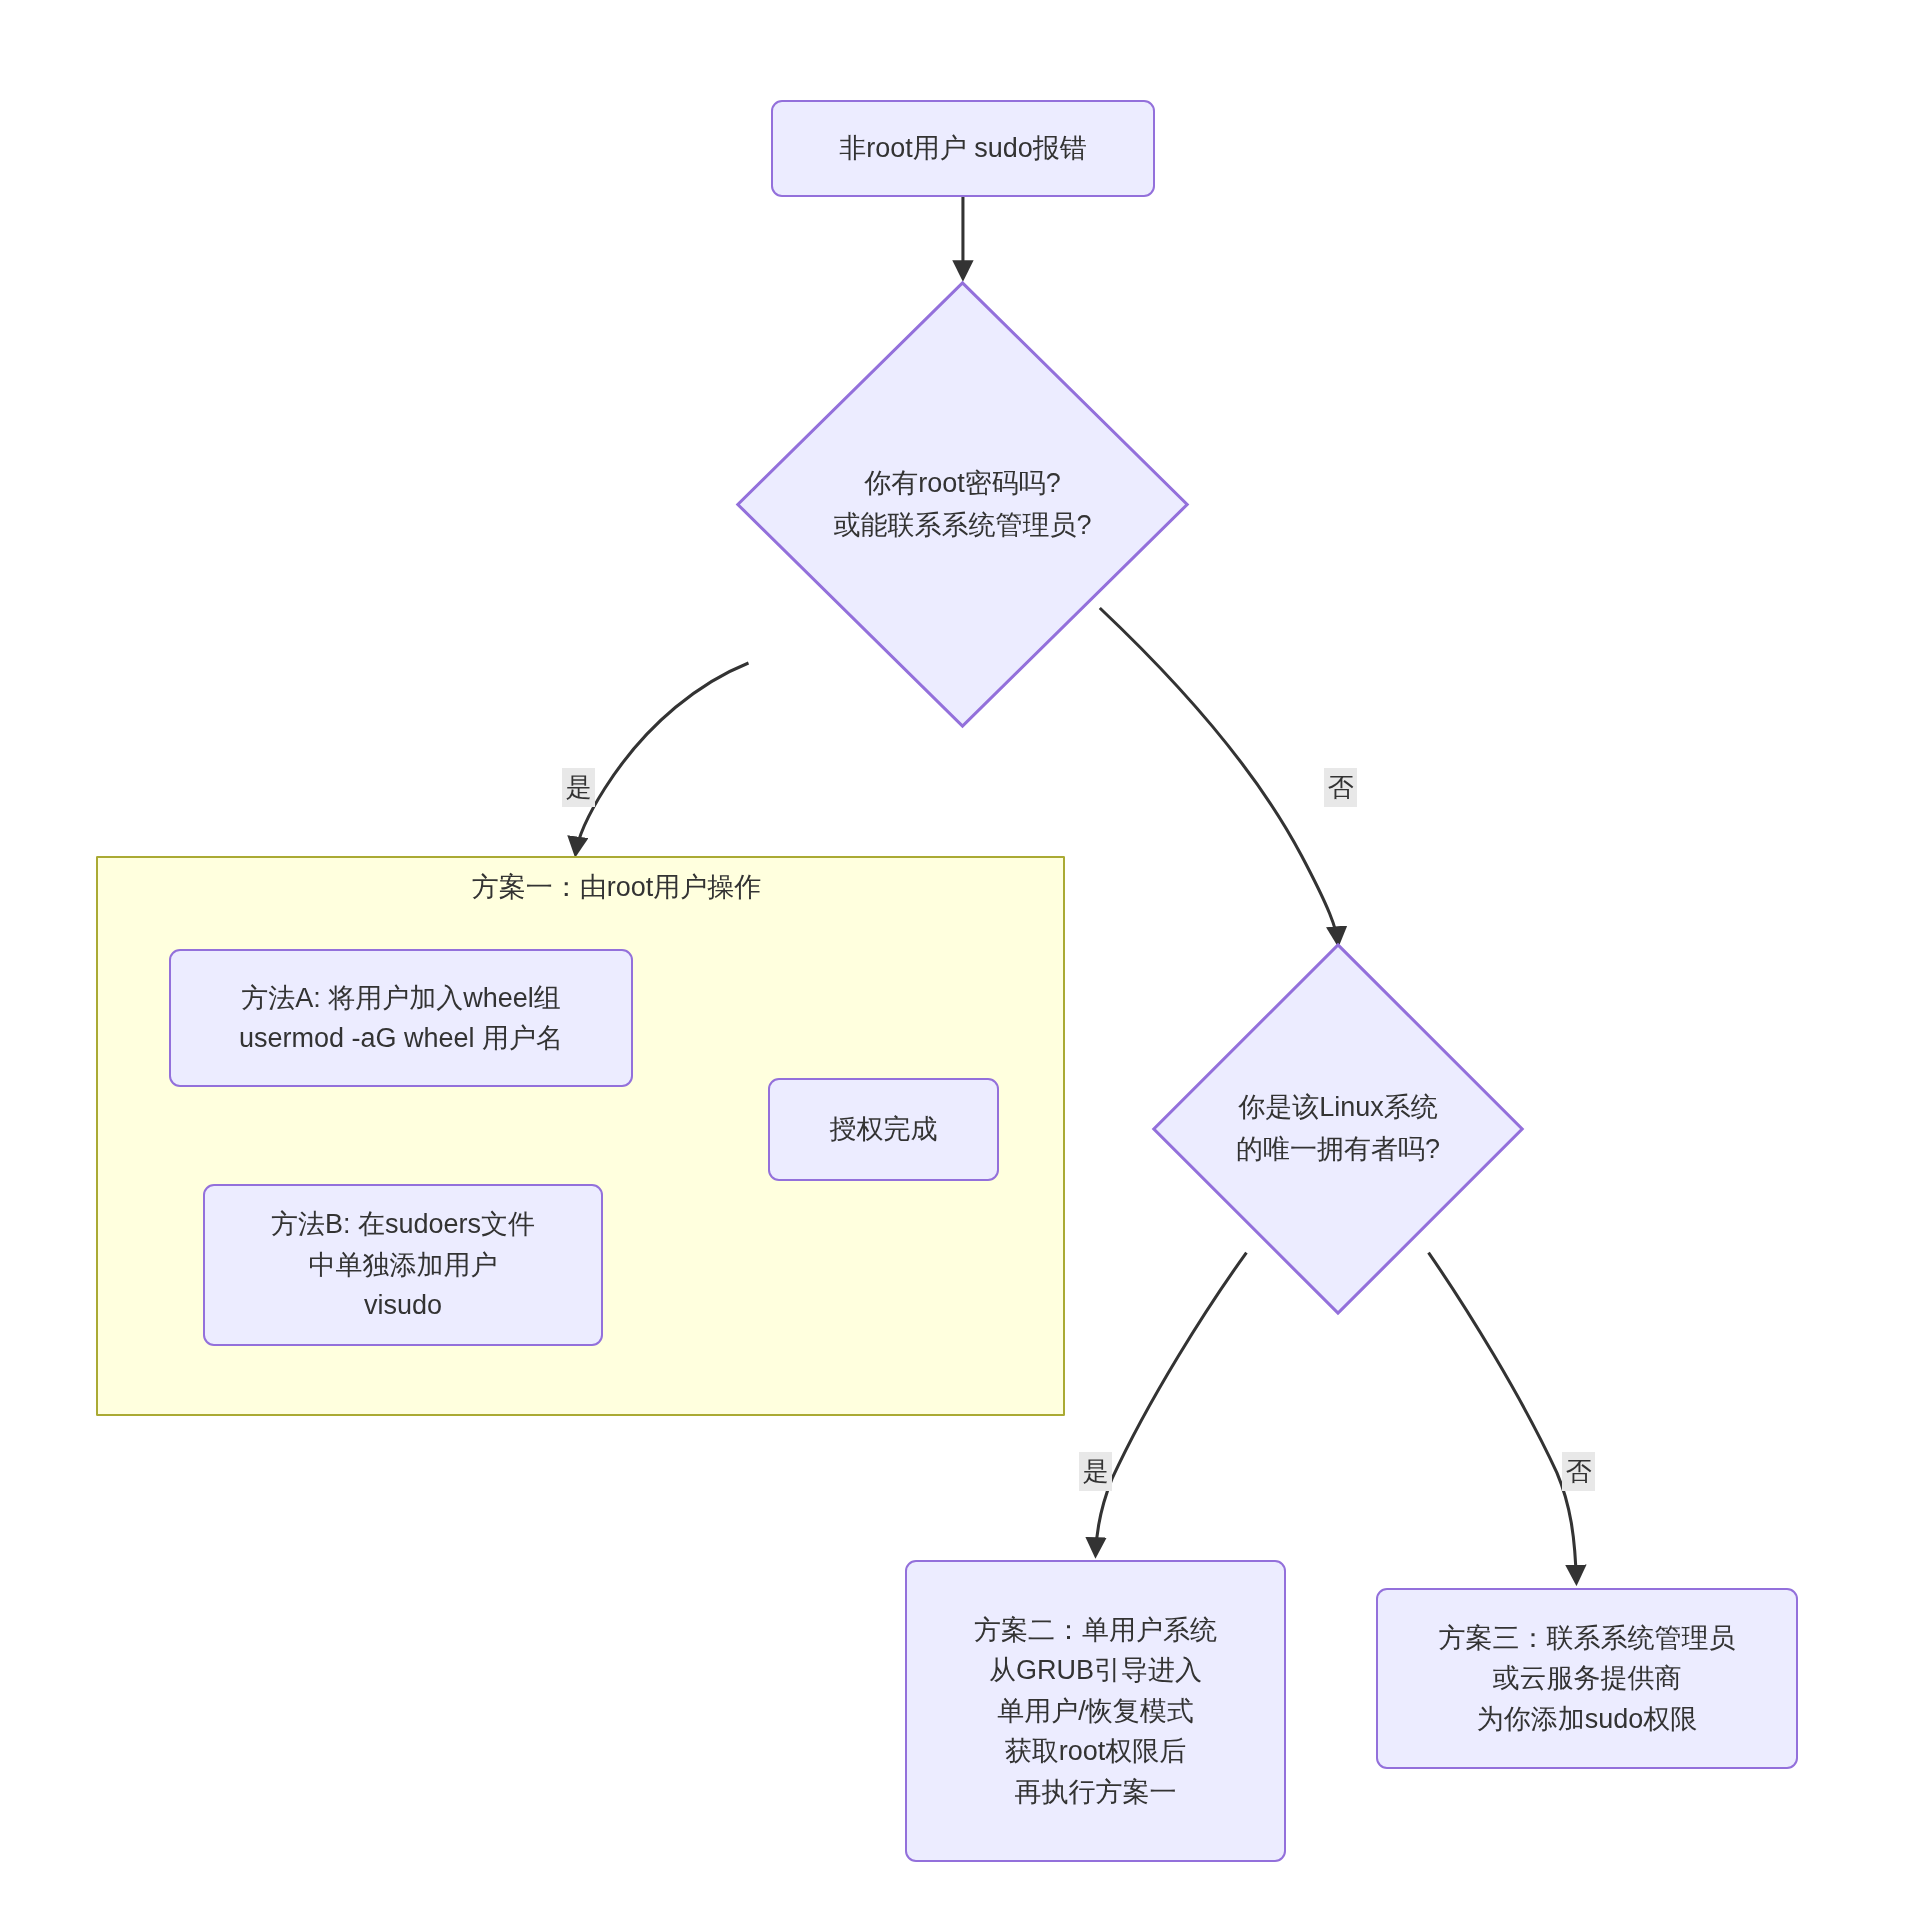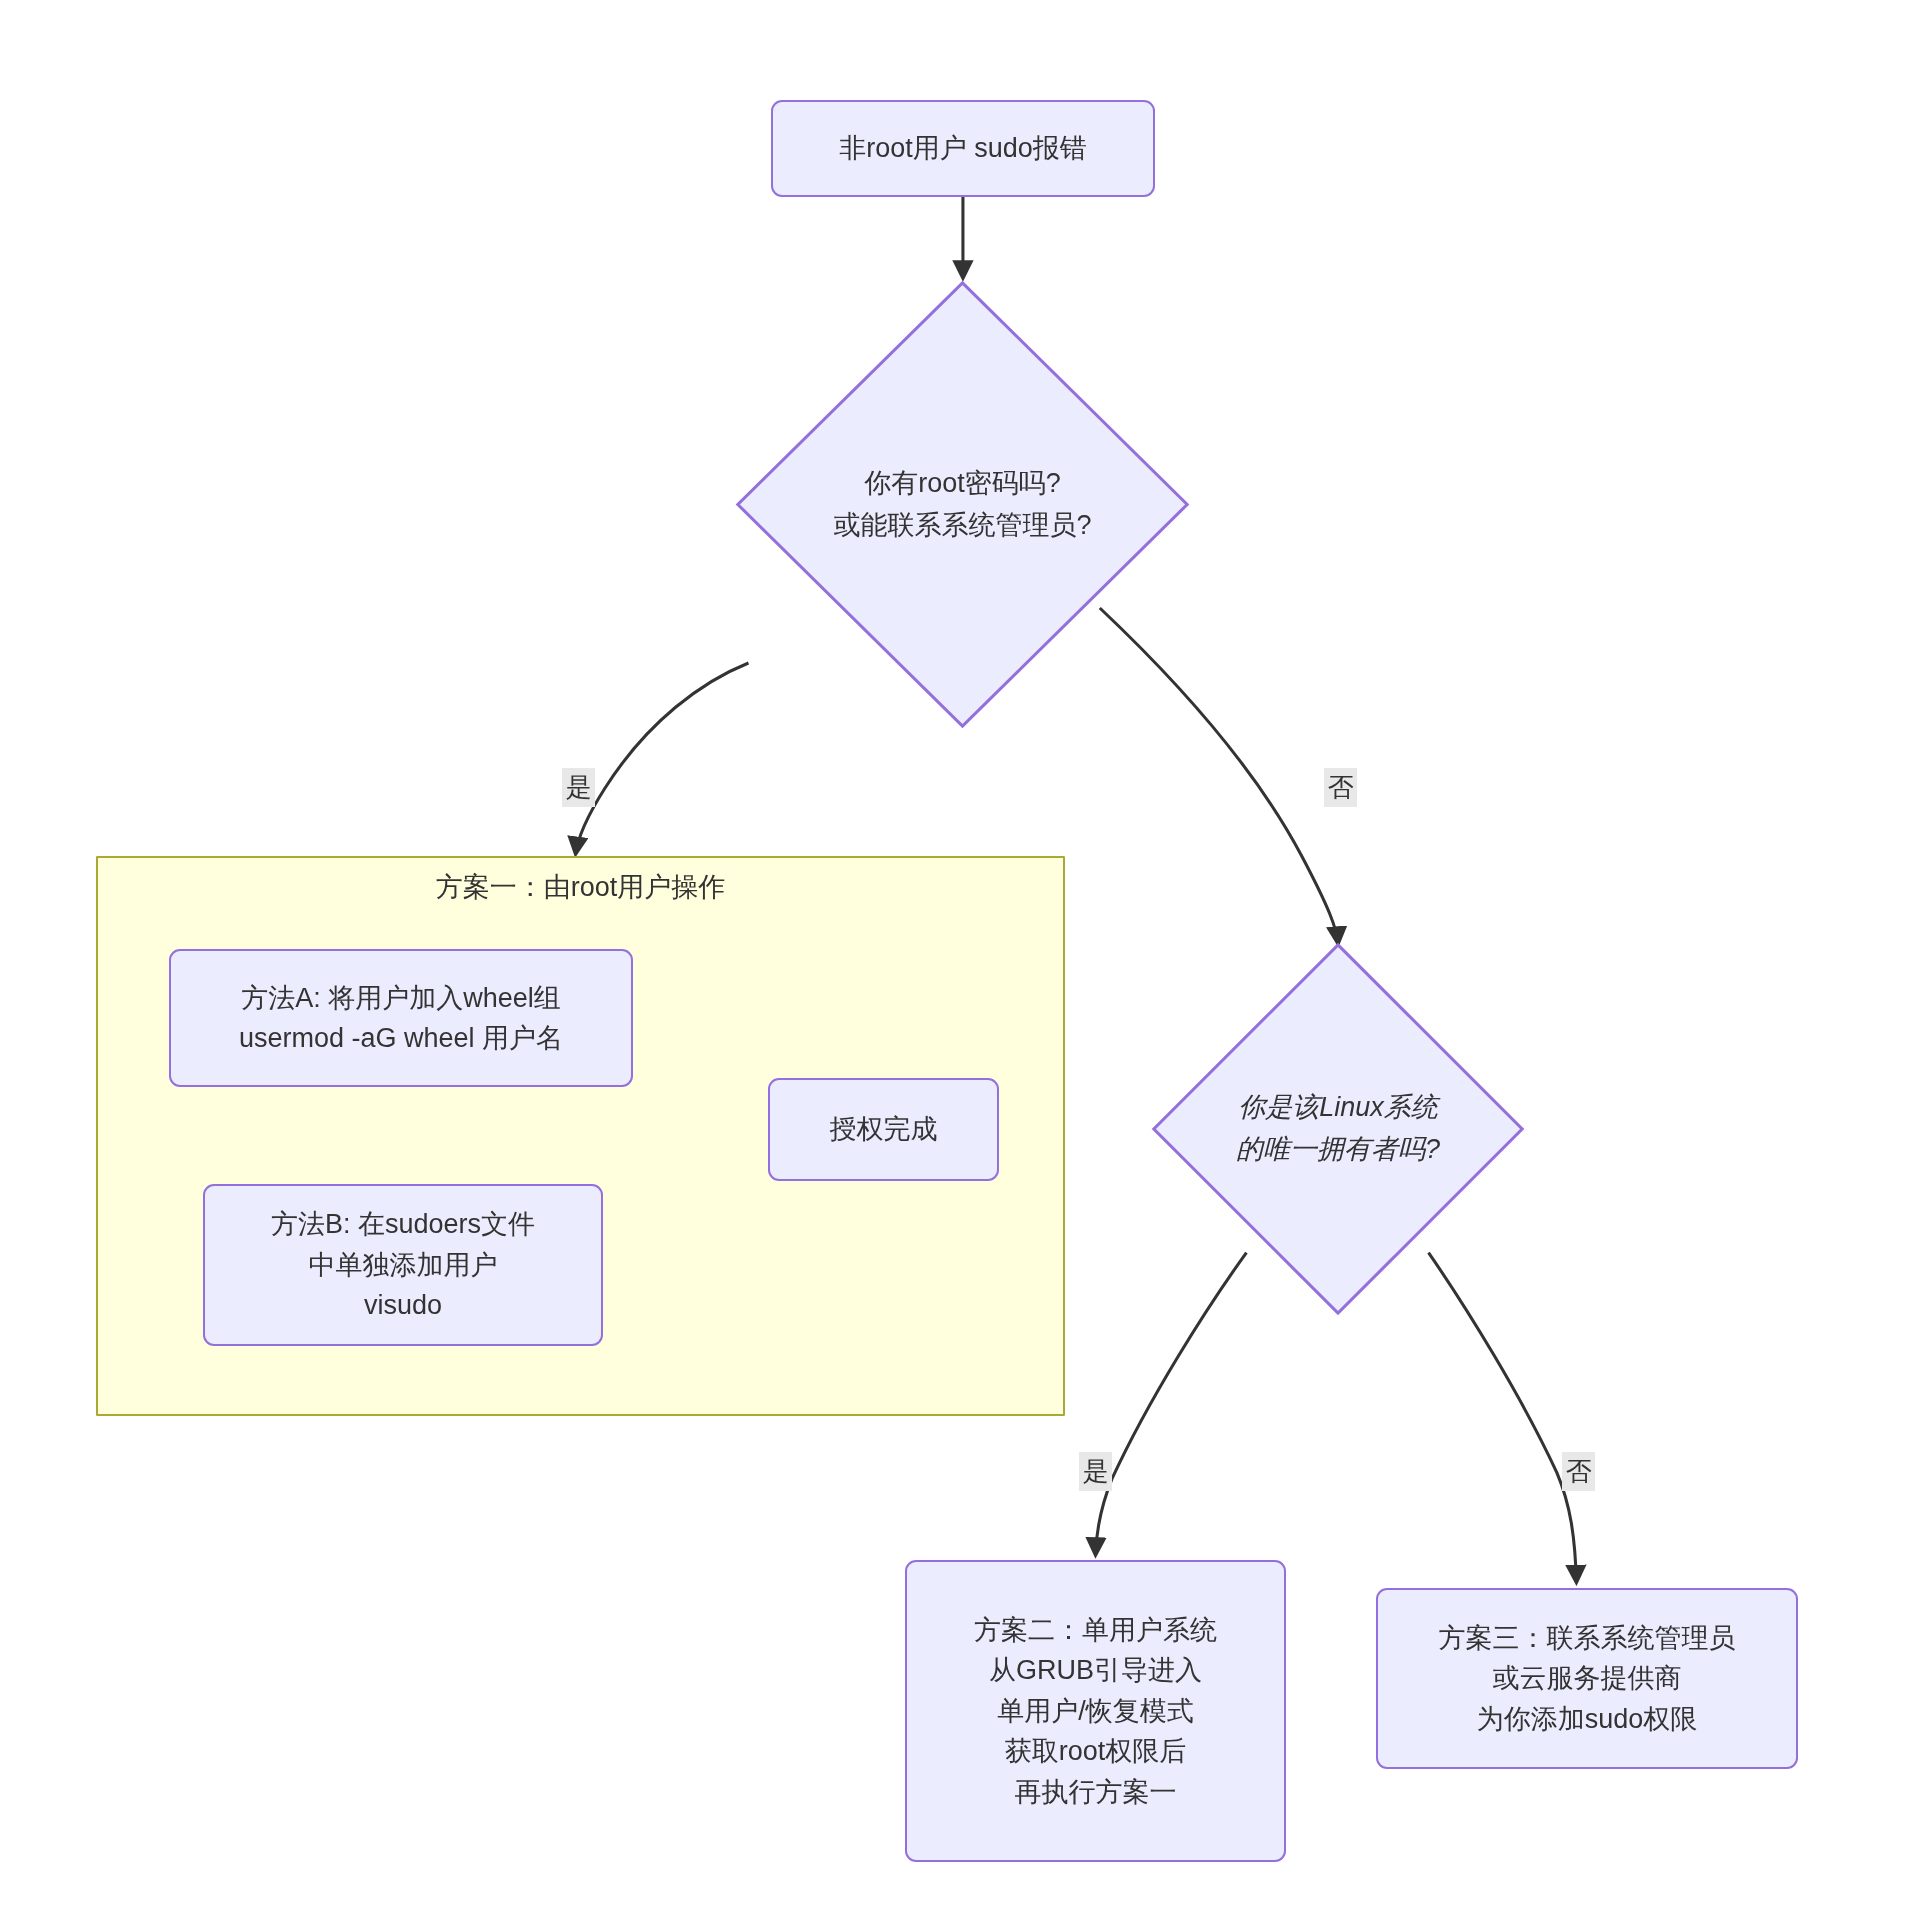--- a/index.html
+++ b/index.html
@@ -80,20 +80,21 @@
     z-index: 1;
   }
   .cluster-title {
     position: absolute;
     color: #333333;
     font-size: 27px;
     line-height: 1.3;
     text-align: center;
     white-space: nowrap;
     z-index: 2;
+    padding-left: 36px;
   }
   .edge-label {
     position: absolute;
     background: #e8e8e8;
     color: #333333;
     font-size: 26px;
     line-height: 1.2;
     padding: 3.7px 3.7px;
     z-index: 4;
     white-space: nowrap;
@@ -155,21 +156,21 @@
   <div class="node" style="left:203px; top:1184px; width:400px; height:162px;">
     <span class="line">方法B: 在sudoers文件</span>
     <span class="line">中单独添加用户</span>
     <span class="line">visudo</span>
   </div>
 
   <div class="node" style="left:768px; top:1078px; width:231px; height:103px;">
     <span class="line">授权完成</span>
   </div>
 
-  <div class="diamond-wrap" style="left:1152px; top:943px; width:372px; height:372px;font-style:italic;">
+  <div class="diamond-wrap" style="left:1152px; top:943px; width:372px; height:372px;">
     <svg width="372" height="372" viewBox="0 0 608 608">
       <polygon points="304,3 605,304 304,605 3,304" fill="#ececff" stroke="#9370db" stroke-width="5"></polygon>
     </svg>
     <div class="diamond-label">
       <span class="line">你是该Linux系统</span>
       <span class="line">的唯一拥有者吗?</span>
     </div>
   </div>
 
   <div class="edge-label" style="left:1079px; top:1452px;">是</div>

